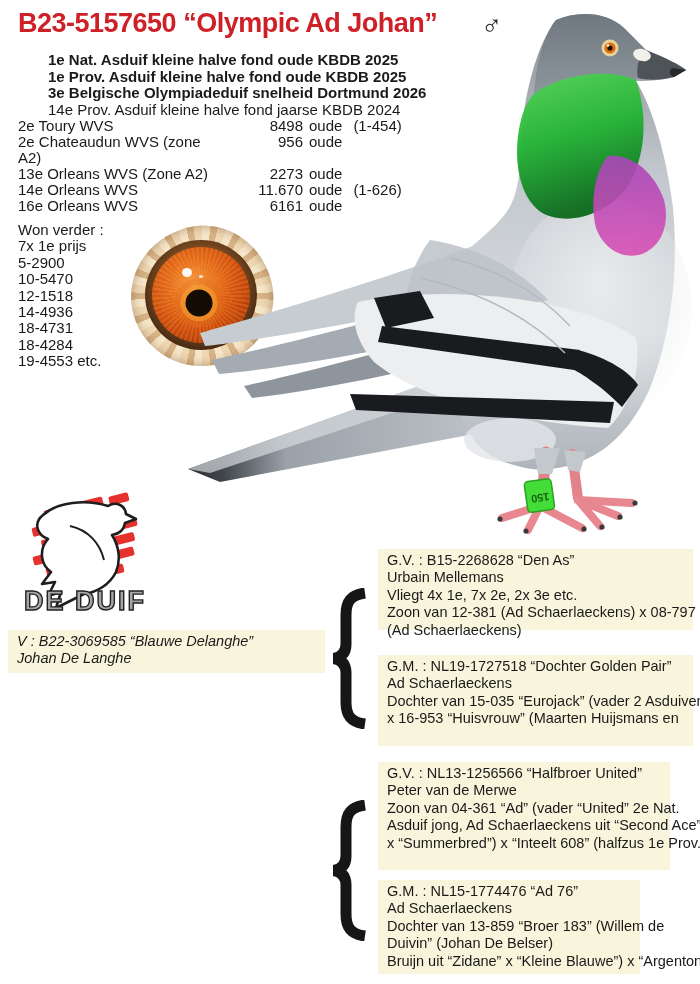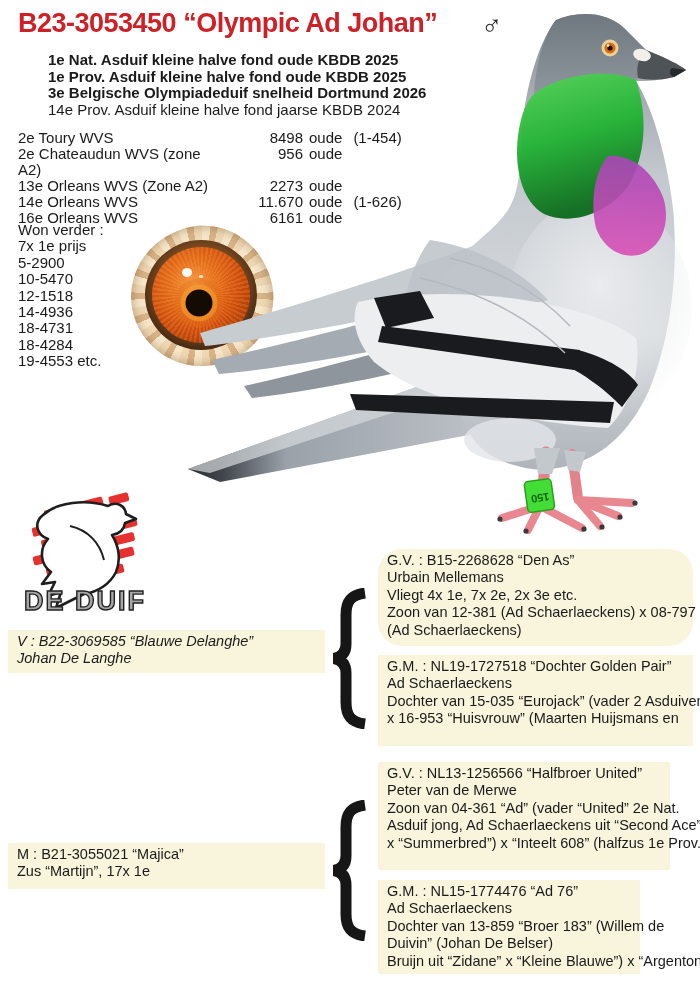--- a/index.html
+++ b/index.html
@@ -7,21 +7,21 @@
         font-family:"Liberation Sans",sans-serif;color:#1a1a1a;}
   .abs{position:absolute;}
 
   .title{left:18px;top:8px;font-size:27px;font-weight:bold;color:var(--title_red,#CE2127);
          letter-spacing:-0.5px;white-space:nowrap;}
   .male-symbol{left:481px;top:10px;font-size:28px;font-weight:normal;color:#222;}
 
   .achievements{left:24px;top:52px;font-size:15px;line-height:16.5px;margin-left:24px;}
   .achievements .bold{font-weight:bold;}
 
-  .results{left:18px;top:130px;font-size:15px;line-height:15.9px;width:400px;}
+  .results{left:18px;top:118px;font-size:15px;line-height:15.9px;width:400px;}
   .res-row{display:flex;}
   .res-race{width:200px;}
   .res-count{width:85px;text-align:right;}
   .res-unit{padding-left:6px;}
   .res-note{padding-left:11px;}
 
   .won-verder{left:18px;top:222px;font-size:15px;line-height:16.4px;}
 
   
   .eye-photo{left:131px;top:226px;width:142px;height:140px;}
@@ -44,36 +44,36 @@
   .logo-svg{left:12px;top:486px;width:148px;height:132px;}
   .logo-stroke{fill:var(--logo_red,#E6312E);}
   .pigeon-svg{left:180px;top:8px;width:520px;height:540px;}
   .band-rect{fill:var(--band_green,#44DD38);}
 
   
   .ped-box{background:var(--box_cream,#F8F5DC);box-sizing:border-box;
     padding:3px 9px;font-size:14.5px;line-height:17.4px;}
   .box-father{left:8px;top:630px;width:317px;height:43px;font-style:italic;}
   .box-mother{left:8px;top:843px;width:317px;height:46px;}
-  .box-gv1{left:378px;top:549px;width:315px;height:97px;border-radius:24px;}
+  .box-gv1{left:378px;top:549px;width:315px;height:81px;}
   .box-gm1{left:378px;top:655px;width:315px;height:91px;}
   .box-gv2{left:378px;top:762px;width:292px;height:108px;}
   .box-gm2{left:378px;top:880px;width:262px;height:94px;}
   .line{white-space:nowrap;}
 
   .brace{width:38px;height:141px;}
   .brace-1{left:329px;top:588px;}
   .brace-2{left:329px;top:800px;}
 </style>
 </head>
 <body>
 
 <div class="page">
 
-  <div class="abs title">B23-3053450 “Olympic Ad Johan”</div>
+  <div class="abs title">B23-5157650 “Olympic Ad Johan”</div>
   <div class="abs male-symbol">♂</div>
 
   <div class="abs achievements">
       <div class="line bold">1e Nat. Asduif kleine halve fond oude KBDB 2025</div>
       <div class="line bold">1e Prov. Asduif kleine halve fond oude KBDB 2025</div>
       <div class="line bold">3e Belgische Olympiadeduif snelheid Dortmund 2026</div>
       <div class="line">14e Prov. Asduif kleine halve fond jaarse KBDB 2024</div>
     </div>
 
   <div class="abs results">
@@ -257,24 +257,20 @@
     <path d="M36,5 C22,7 17,13 17,27 L17,56 C17,64 13,69 5,70.5 C13,72 17,77 17,85 L17,114 C17,128 22,134 36,136" fill="none" stroke="#161616" stroke-width="11"></path>
   </svg>
   <svg class="abs brace brace-2" viewBox="0 0 38 141">
     <path d="M36,5 C22,7 17,13 17,27 L17,56 C17,64 13,69 5,70.5 C13,72 17,77 17,85 L17,114 C17,128 22,134 36,136" fill="none" stroke="#161616" stroke-width="11"></path>
   </svg>
 
   <div class="abs ped-box box-father">
       <div class="line bold">V : B22-3069585 “Blauwe Delanghe”</div>
       <div class="line bold">Johan De Langhe</div>
     </div>
-  <div class="abs ped-box box-mother">
-      <div class="line bold">M : B21-3055021 “Majica”</div>
-      <div class="line bold">Zus “Martijn”, 17x 1e</div>
-    </div>
   <div class="abs ped-box box-gv1">
       <div class="line bold">G.V. : B15-2268628 “Den As”</div>
       <div class="line bold">Urbain Mellemans</div>
       <div class="line bold">Vliegt 4x 1e, 7x 2e, 2x 3e etc.</div>
       <div class="line bold">Zoon van 12-381 (Ad Schaerlaeckens) x 08-797</div>
       <div class="line bold">(Ad Schaerlaeckens)</div>
     </div>
   <div class="abs ped-box box-gm1">
       <div class="line bold">G.M. : NL19-1727518 “Dochter Golden Pair”</div>
       <div class="line bold">Ad Schaerlaeckens</div>

